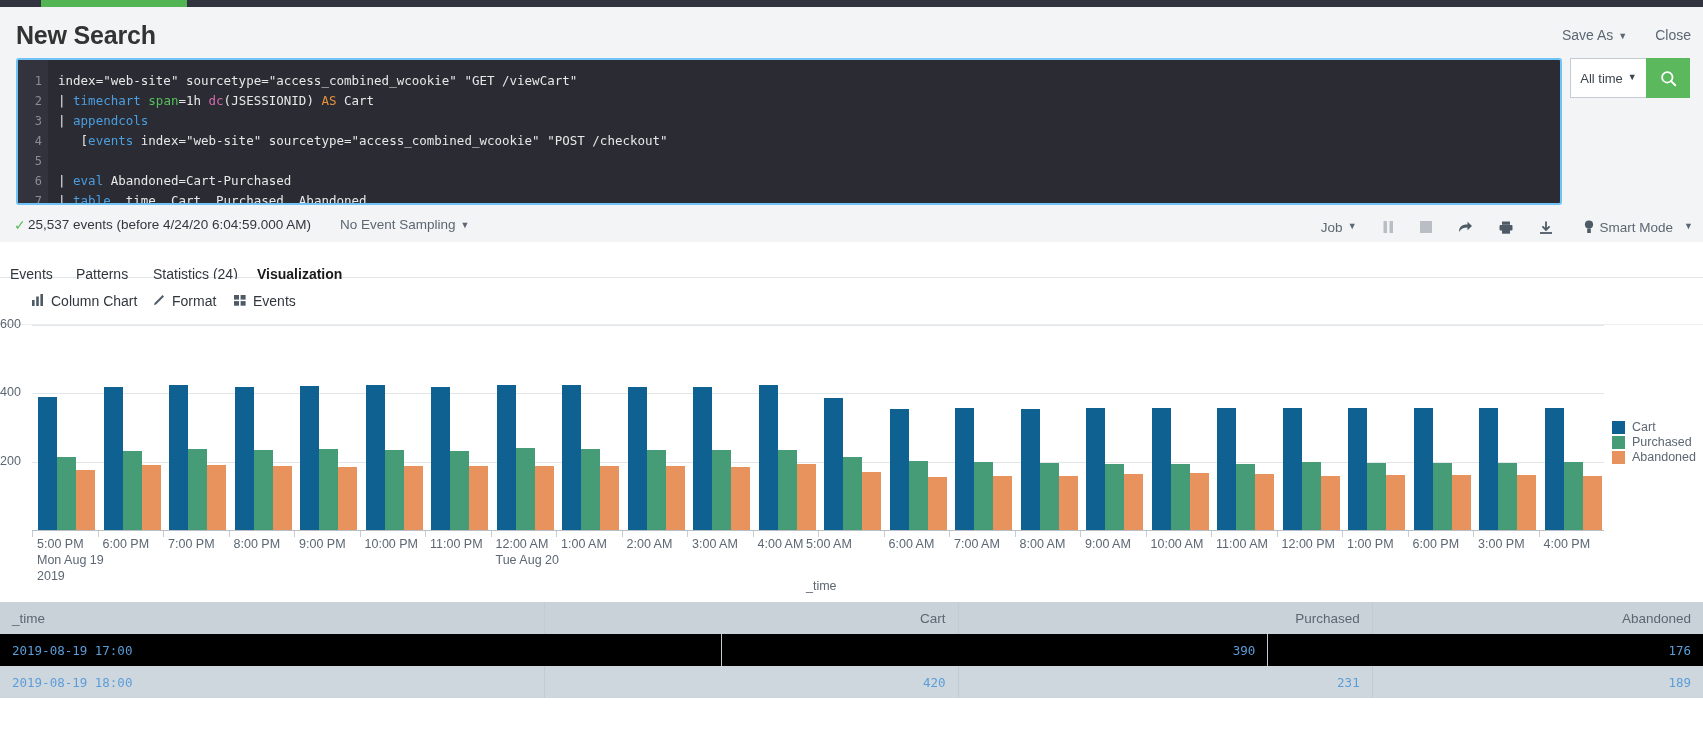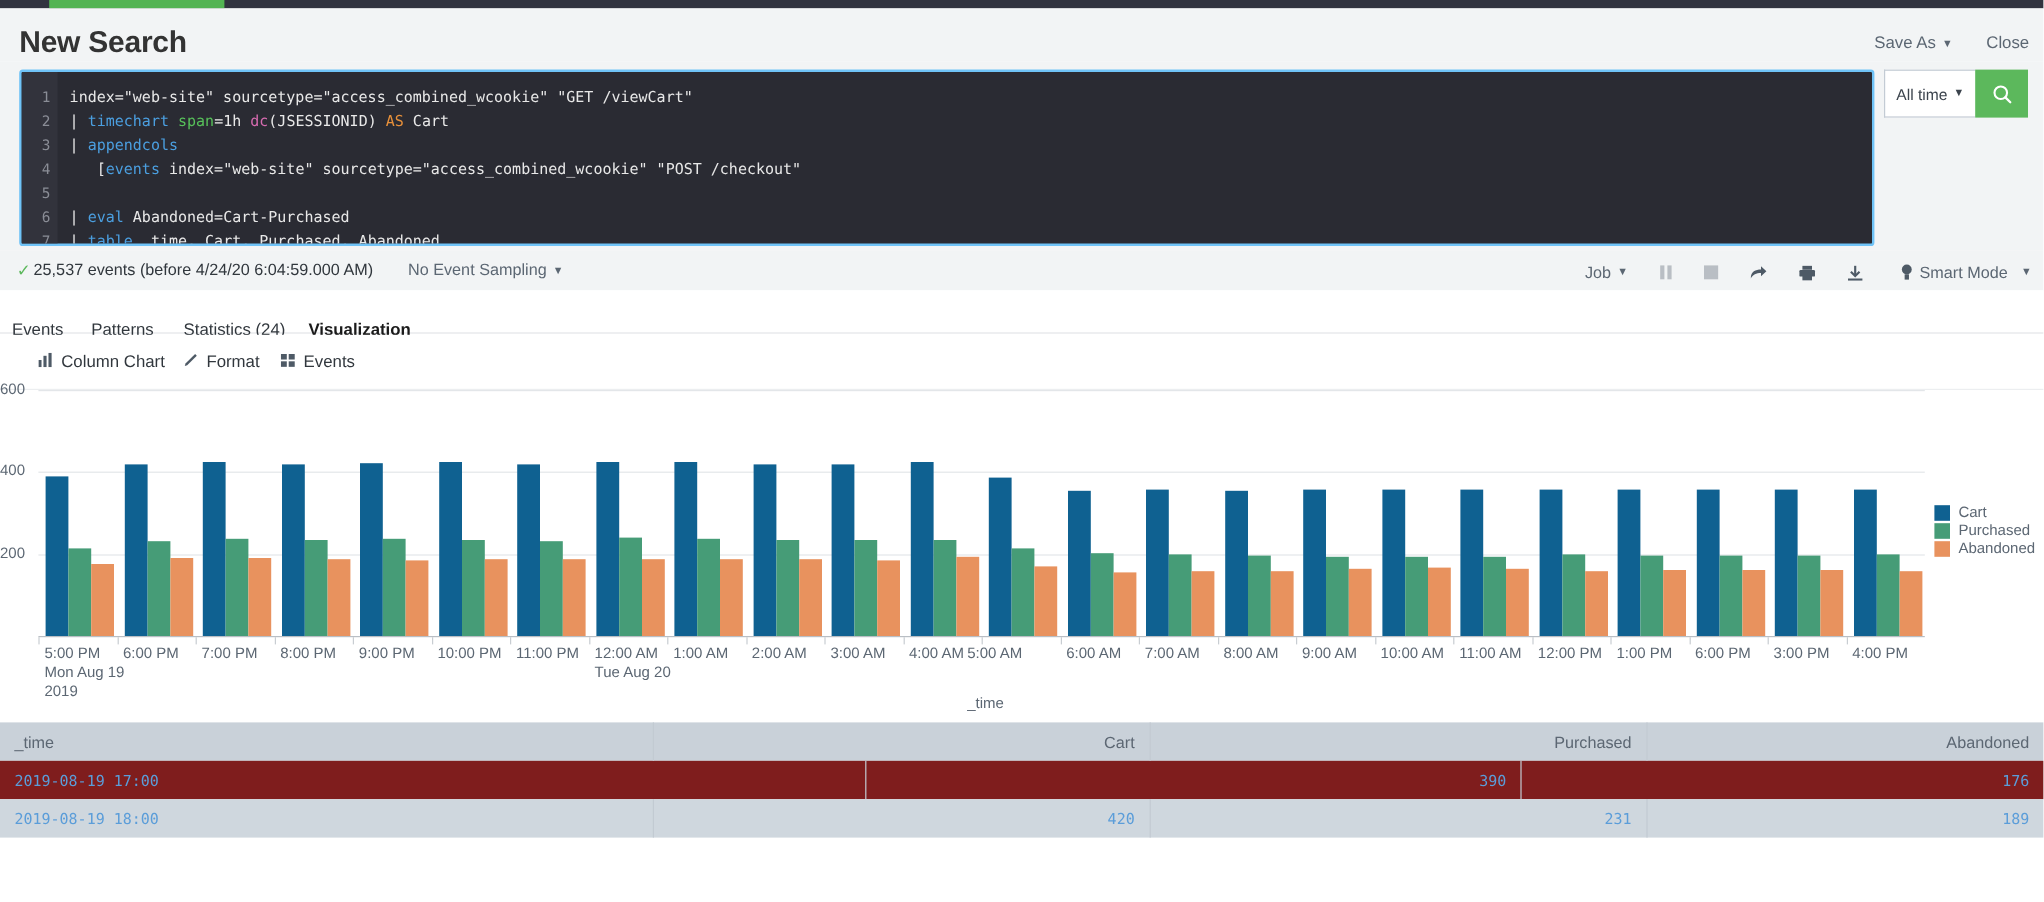--- a/index.html
+++ b/index.html
@@ -94,21 +94,21 @@
 
   .legend { position: absolute; left: 1612px; top: 420px; }
   .leg-row { display: flex; align-items: center; gap: 7px; height: 14px; margin-bottom: 1px; }
   .leg-sw { width: 13px; height: 13px; }
   .leg-txt { font-size: 12.5px; color: #5c6773; white-space: nowrap; }
 
   
   .restable { position: absolute; left: 0; top: 602px; width: 1703px; height: 150px; }
   .rt-head { display: flex; height: 32px; background: #c9d1d9; }
   .rt-row  { display: flex; height: 32px; }
-  .rt-row.odd  { background: #7f1d1d; }
+  .rt-row.odd  { background: #000000; }
   .rt-row.even { background: #cfd7de; }
   .rt-cell { display: flex; align-items: center; padding: 0 12px; font-size: 13px; }
   .rt-head .rt-cell { color: #5c6773; font-size: 13.5px; }
   .c-time { width: 722px; justify-content: flex-start; border-right: 1px solid #c2cad2; }
   .c-num  { width: 547px; justify-content: flex-end; border-right: 1px solid #c2cad2; }
   .c-num.last { width: 435px; border-right: none; }
   .rt-row .c-time { font-family: "DejaVu Sans Mono", monospace; font-size: 12.5px; color: #5b9dd9; }
   .rt-row .c-num { font-family: "DejaVu Sans Mono", monospace; font-size: 12.5px; color: #5b9dd9; }
 </style>
 </head>

